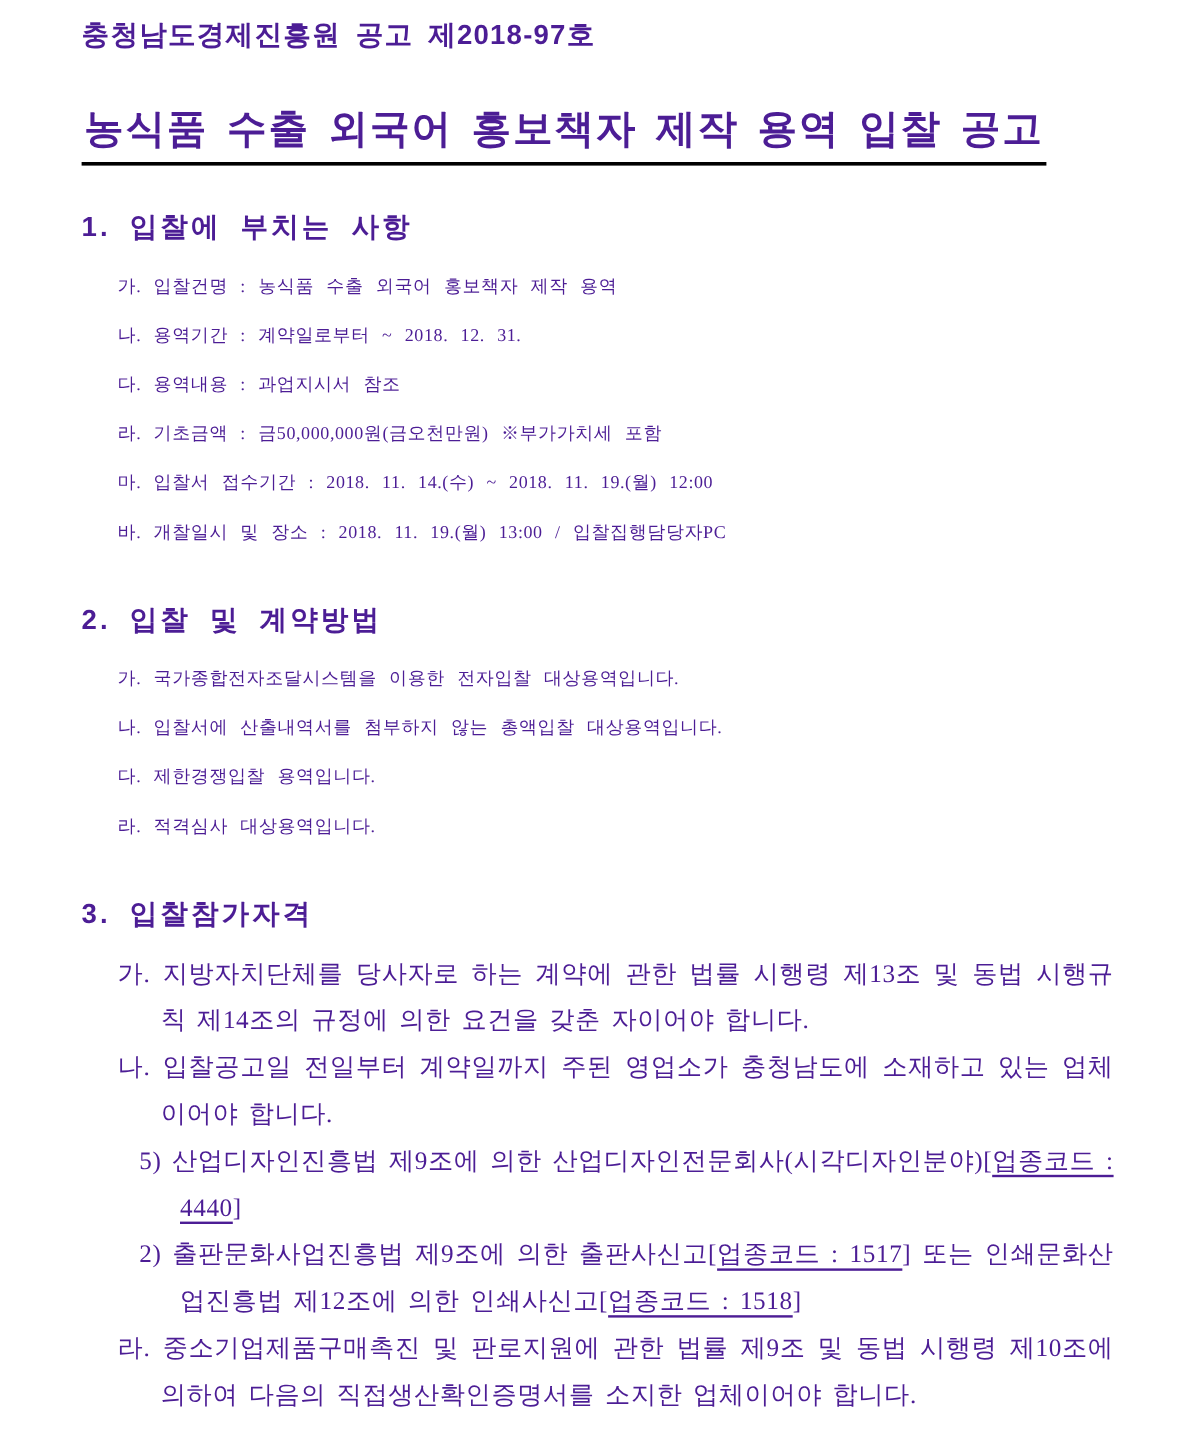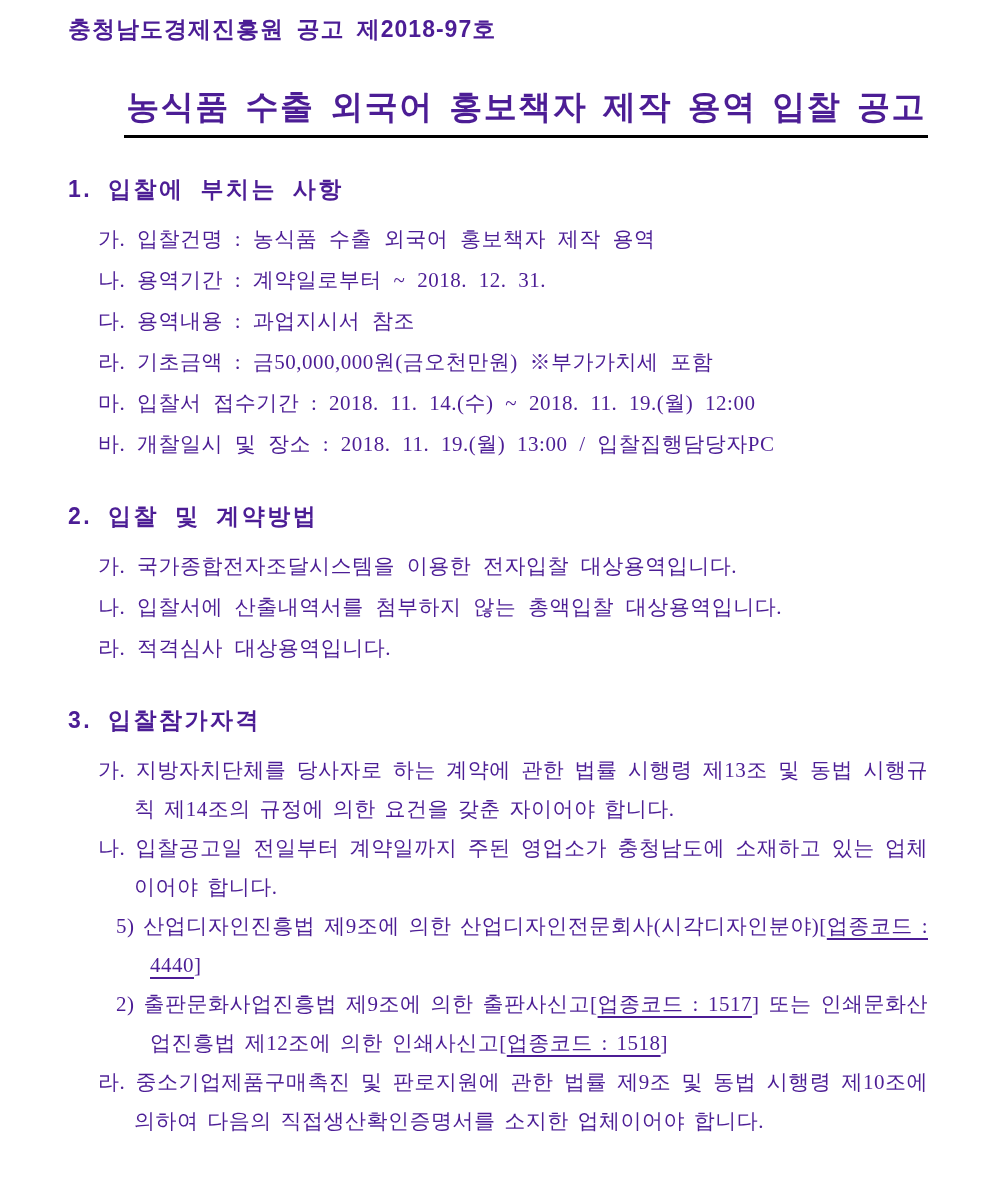--- a/index.html
+++ b/index.html
@@ -15,21 +15,21 @@
     overflow: hidden;
   }
   .doc-no {
     font-family: "Liberation Sans", "DejaVu Sans", sans-serif;
     font-weight: bold;
     font-size: 23px;
     letter-spacing: 1px;
     word-spacing: 5px;
     margin-top: 2px;
   }
-  .title-row { text-align: right; margin-top: 40px; }
+  .title-row { text-align: left; margin-top: 40px; }
   .title {
     display: inline-block;
     margin: 0;
     font-family: "Liberation Sans", "DejaVu Sans", sans-serif;
     font-weight: bold;
     font-size: 33px;
     letter-spacing: 1.5px;
     word-spacing: 5px;
     border-bottom: 3px solid #000;
     padding: 0 2px 5px 2px;
@@ -38,21 +38,21 @@
     font-family: "Liberation Sans", "DejaVu Sans", sans-serif;
     font-weight: 700;
     font-size: 23px;
     letter-spacing: 2.5px;
     word-spacing: 7px;
     margin: 36px 0 0 0;
   }
   .items { margin: 14px 0 0 30px; }
   .items p {
     margin: 0;
-    font-size: 21px;
+    font-size: 15px;
     line-height: 41px;
     letter-spacing: 0.5px;
     word-spacing: 6px;
     white-space: nowrap;
   }
   .s3 { margin: 15px 0 0 30px; }
   .s3 p {
     margin: 0;
     font-size: 21px;
     line-height: 39px;
@@ -86,20 +86,21 @@
     <p>다. 용역내용 : 과업지시서 참조</p>
     <p>라. 기초금액 : 금50,000,000원(금오천만원) ※부가가치세 포함</p>
     <p>마. 입찰서 접수기간 : 2018. 11. 14.(수) ~ 2018. 11. 19.(월) 12:00</p>
     <p>바. 개찰일시 및 장소 : 2018. 11. 19.(월) 13:00 / 입찰집행담당자PC</p>
   </div>
 
   <h2 class="sec-h">2. 입찰 및 계약방법</h2>
   <div class="items">
     <p>가. 국가종합전자조달시스템을 이용한 전자입찰 대상용역입니다.</p>
     <p>나. 입찰서에 산출내역서를 첨부하지 않는 총액입찰 대상용역입니다.</p>
+    <p>다. 제한경쟁입찰 용역입니다.</p>
     <p>라. 적격심사 대상용역입니다.</p>
   </div>
 
   <h2 class="sec-h">3. 입찰참가자격</h2>
   <div class="s3">
     <p class="hang">가. 지방자치단체를 당사자로 하는 계약에 관한 법률 시행령 제13조 및 동법 시행규칙 제14조의 규정에 의한 요건을 갖춘 자이어야 합니다.</p>
     <p class="hang">나. 입찰공고일 전일부터 계약일까지 주된 영업소가 충청남도에 소재하고 있는 업체이어야 합니다.</p>
 
     <p class="hang sub"><span>5) 산업디자인진흥법 제9조에 의한 산업디자인전문회사(시각디자인분야)[</span><span class="u">업종코드 : 4440</span><span>]</span></p>
 

